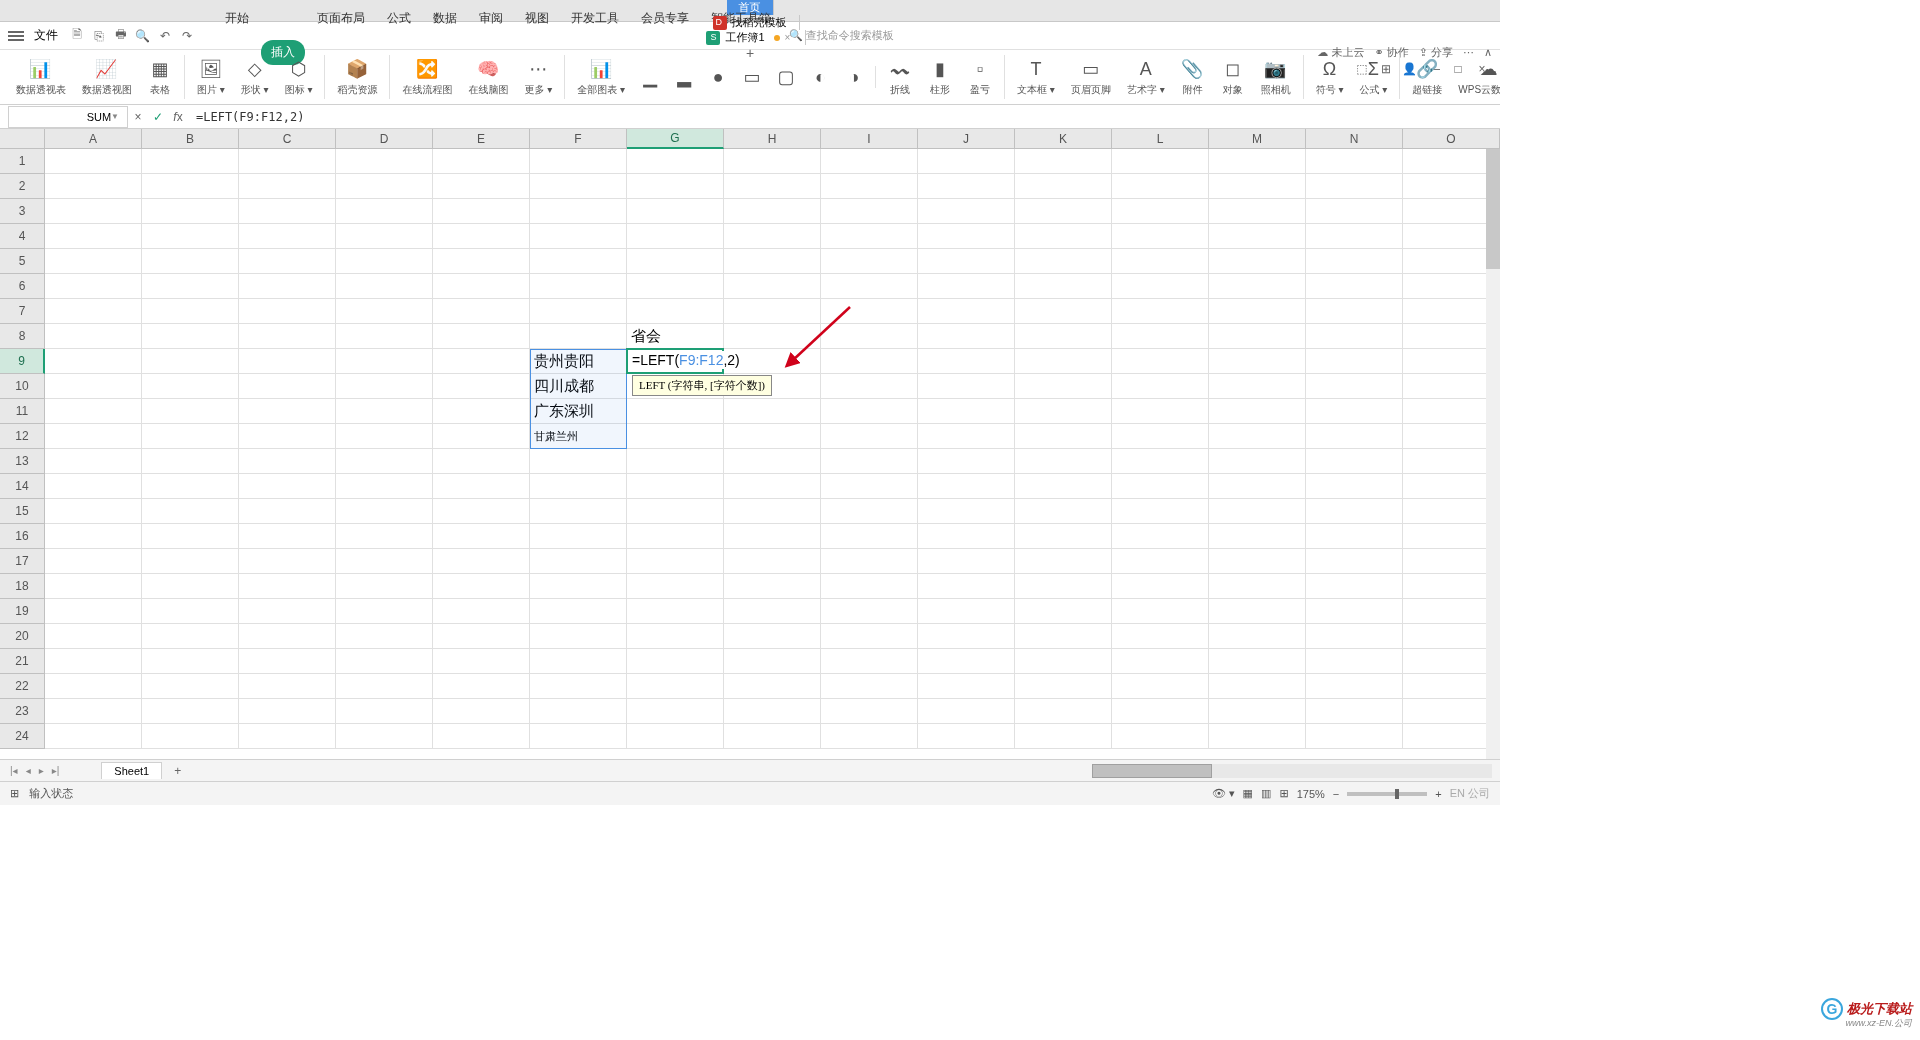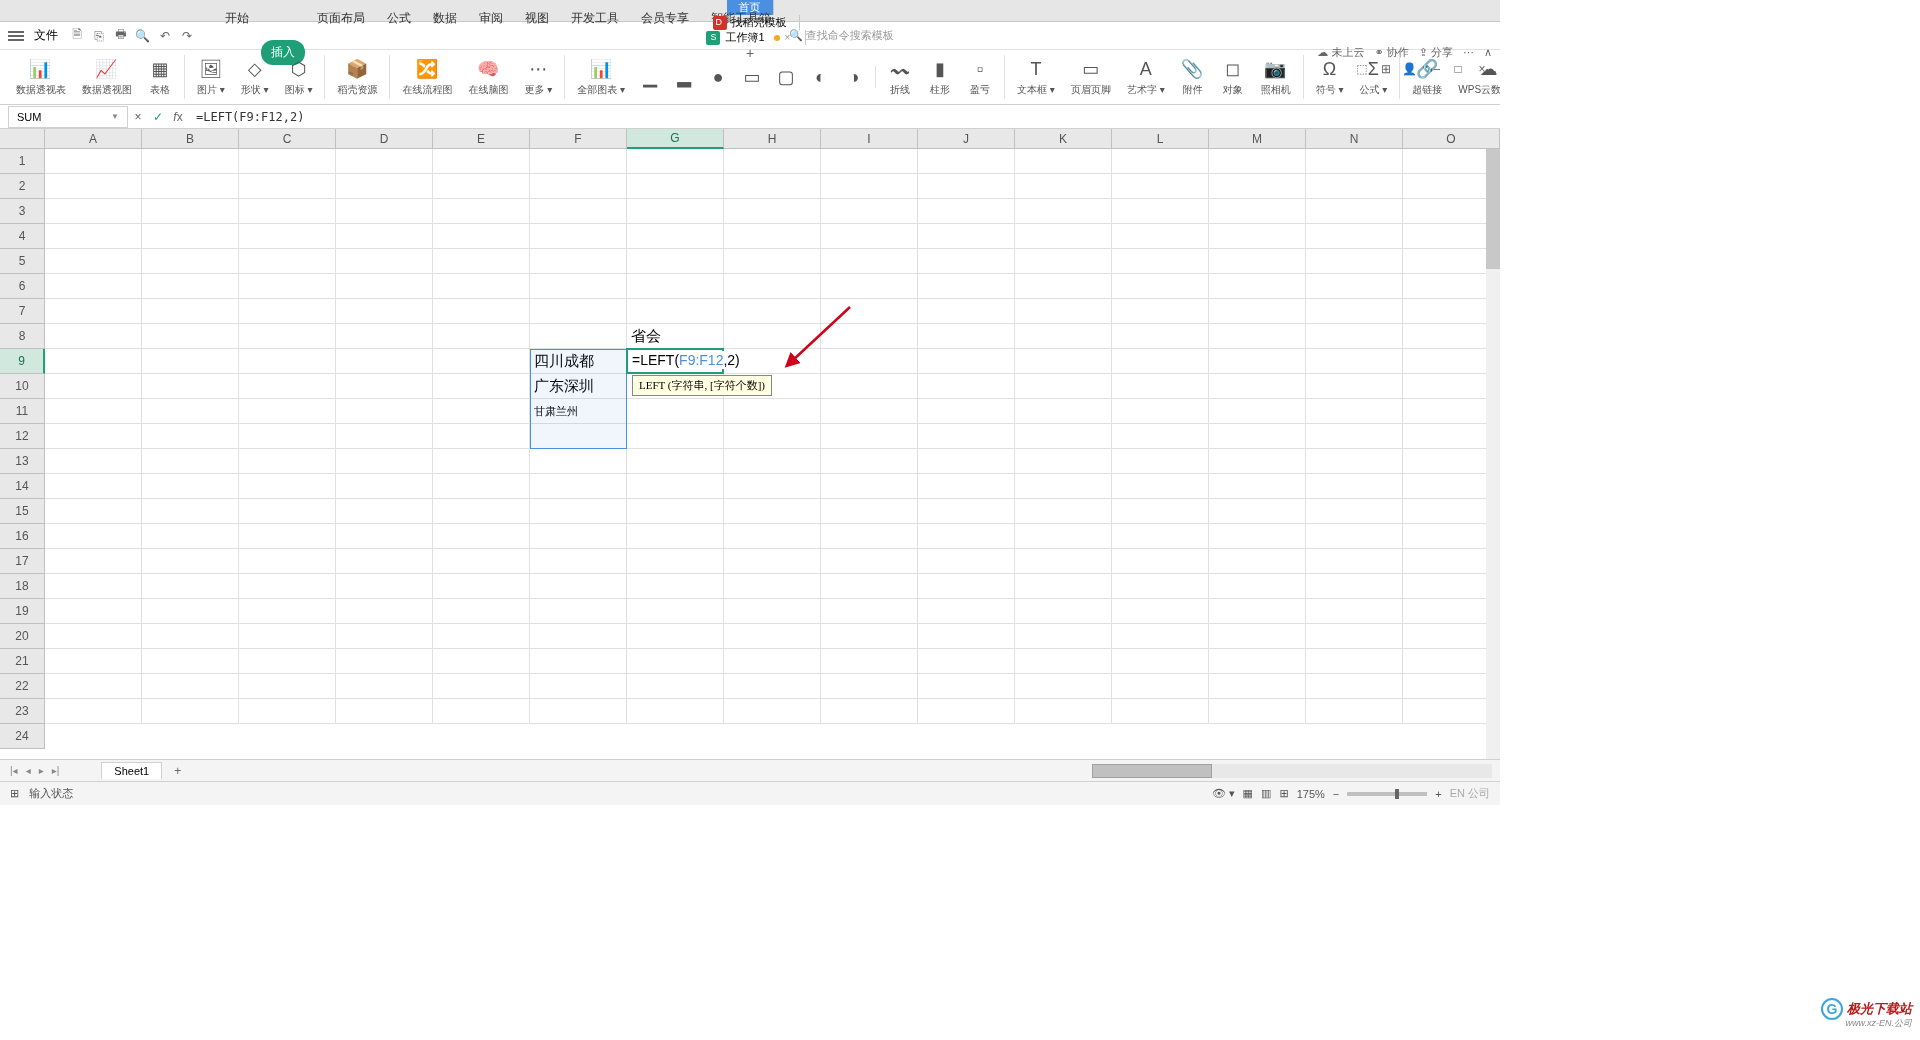--- a/index.html
+++ b/index.html
@@ -38,21 +38,21 @@
 .ribbon { height: 55px; background: #fff; display: flex; align-items: center; padding: 0 8px; border-bottom: 1px solid #d0d0d0; gap: 0; }
 .ribbon-group { display: flex; flex-direction: column; align-items: center; padding: 2px 8px; gap: 2px; cursor: pointer; }
 .ribbon-group.sep { border-right: 1px solid #e0e0e0; padding-right: 12px; margin-right: 4px; }
 .ribbon-icon { width: 24px; height: 24px; display: flex; align-items: center; justify-content: center; color: #555; font-size: 18px; }
 .ribbon-label { font-size: 10px; color: #555; white-space: nowrap; }
 .ribbon-small { width: 18px; height: 18px; }
 
 
 .formula-bar { height: 24px; background: #fff; display: flex; align-items: center; border-bottom: 1px solid #d0d0d0; }
 .name-box { width: 120px; height: 22px; border: 1px solid #d0d0d0; margin-left: 8px; display: flex; align-items: center; padding: 0 8px; font-size: 11px; background: #fff; }
-.name-box-text { text-align: left; flex: 1; }
+.name-box-text { text-align: right; flex: 1; }
 .name-box-arrow { font-size: 8px; color: #888; }
 .fb-btn { width: 20px; text-align: center; color: #666; cursor: pointer; font-size: 12px; }
 .fb-input { flex: 1; padding: 0 8px; font-size: 12px; font-family: monospace; color: #333; }
 
 
 .sheet-container { position: relative; height: 630px; overflow: hidden; }
 .corner { position: absolute; top: 0; left: 0; width: 45px; height: 20px; background: #e8e8e8; border-right: 1px solid #c0c0c0; border-bottom: 1px solid #c0c0c0; }
 .col-headers { position: absolute; top: 0; left: 45px; right: 0; height: 20px; display: flex; background: #e8e8e8; }
 .col-h { width: 97px; height: 20px; border-right: 1px solid #c0c0c0; border-bottom: 1px solid #c0c0c0; display: flex; align-items: center; justify-content: center; font-size: 12px; color: #555; }
 .col-h.selected { background: #d0e8dd; color: #1e7050; border-bottom: 2px solid #1e9f75; }
@@ -484,20 +484,37 @@
         <div class="cell"></div>
         <div class="cell"></div>
         <div class="cell"></div>
       </div>
       <div class="cell-row">
         <div class="cell"></div>
         <div class="cell"></div>
         <div class="cell"></div>
         <div class="cell"></div>
         <div class="cell"></div>
+        <div class="cell" style="font-size: 15px;">贵州贵阳</div>
+        <div class="cell"></div>
+        <div class="cell"></div>
+        <div class="cell"></div>
+        <div class="cell"></div>
+        <div class="cell"></div>
+        <div class="cell"></div>
+        <div class="cell"></div>
+        <div class="cell"></div>
+        <div class="cell"></div>
+      </div>
+      <div class="cell-row">
+        <div class="cell"></div>
+        <div class="cell"></div>
+        <div class="cell"></div>
+        <div class="cell"></div>
+        <div class="cell"></div>
         <div class="cell" style="font-size: 15px;">四川成都</div>
         <div class="cell"></div>
         <div class="cell"></div>
         <div class="cell"></div>
         <div class="cell"></div>
         <div class="cell"></div>
         <div class="cell"></div>
         <div class="cell"></div>
         <div class="cell"></div>
         <div class="cell"></div>

